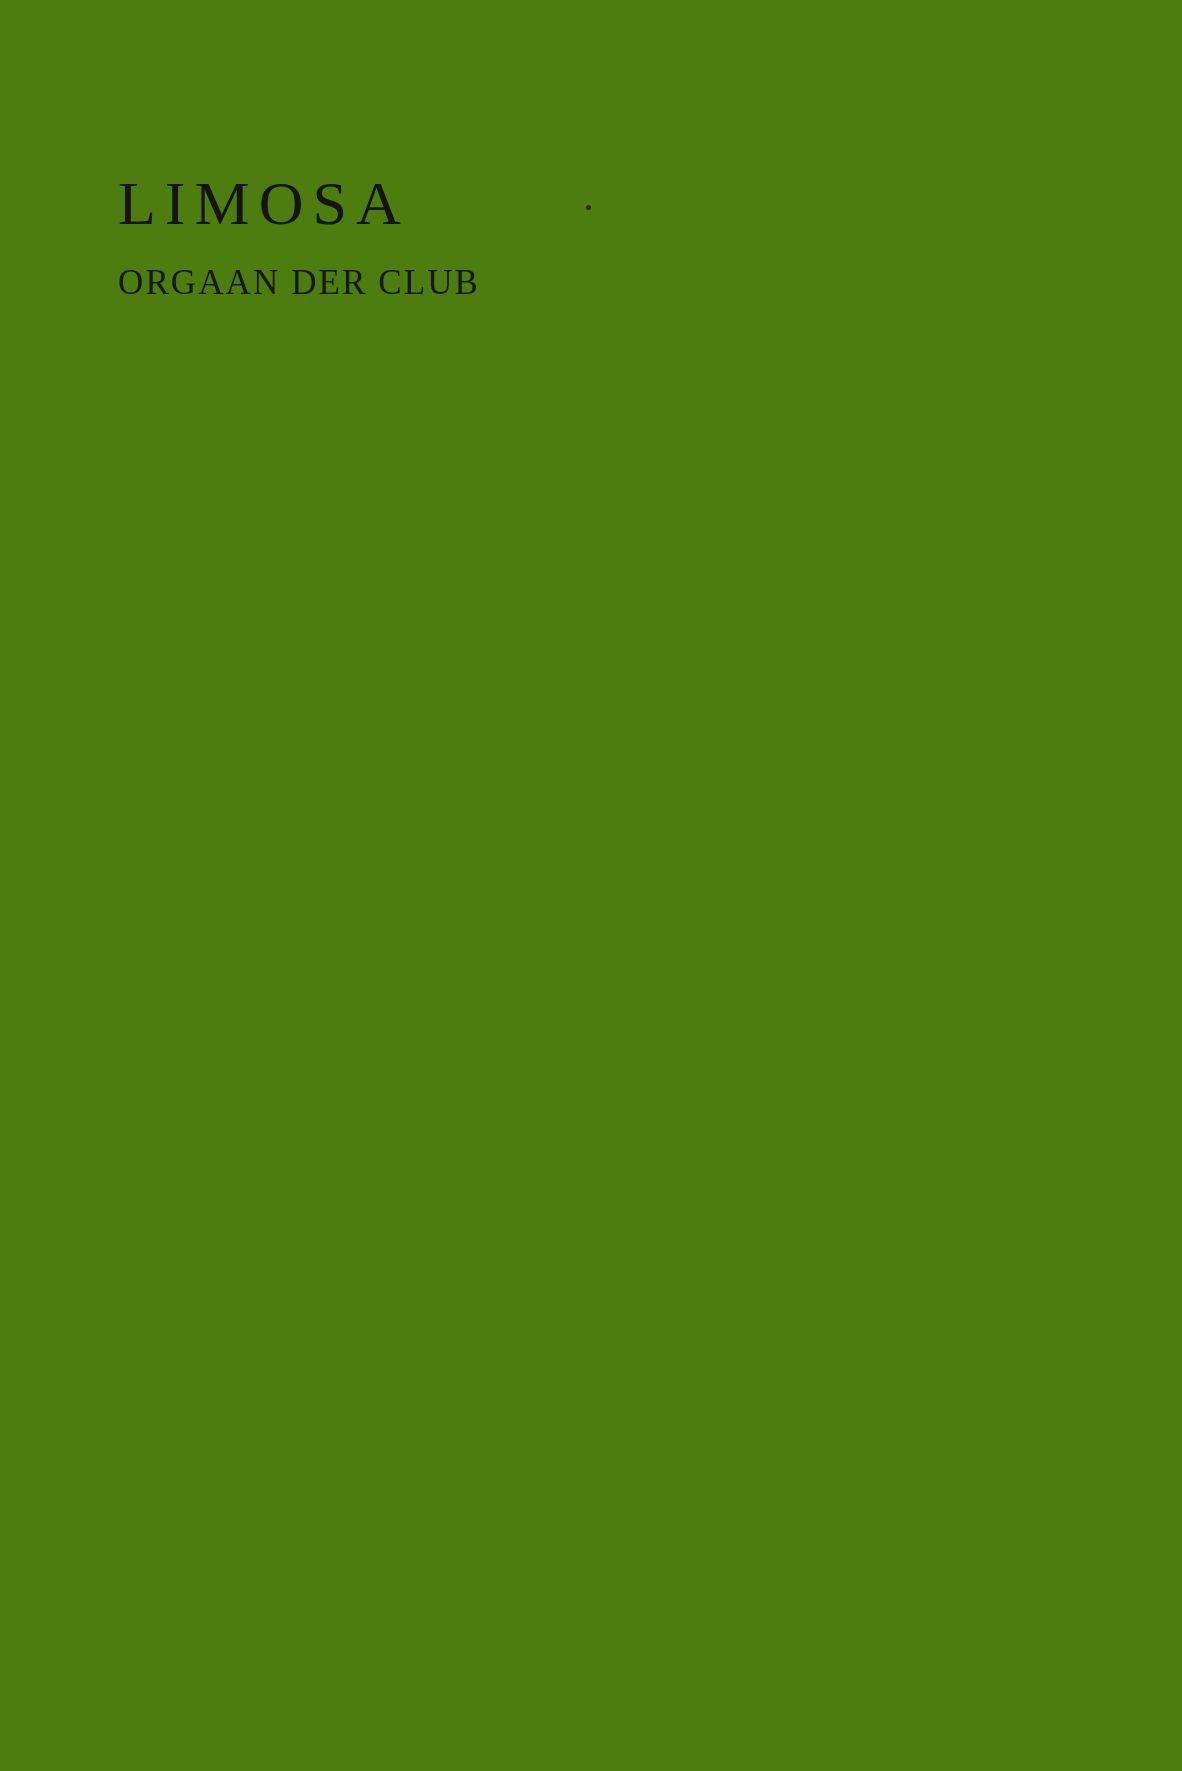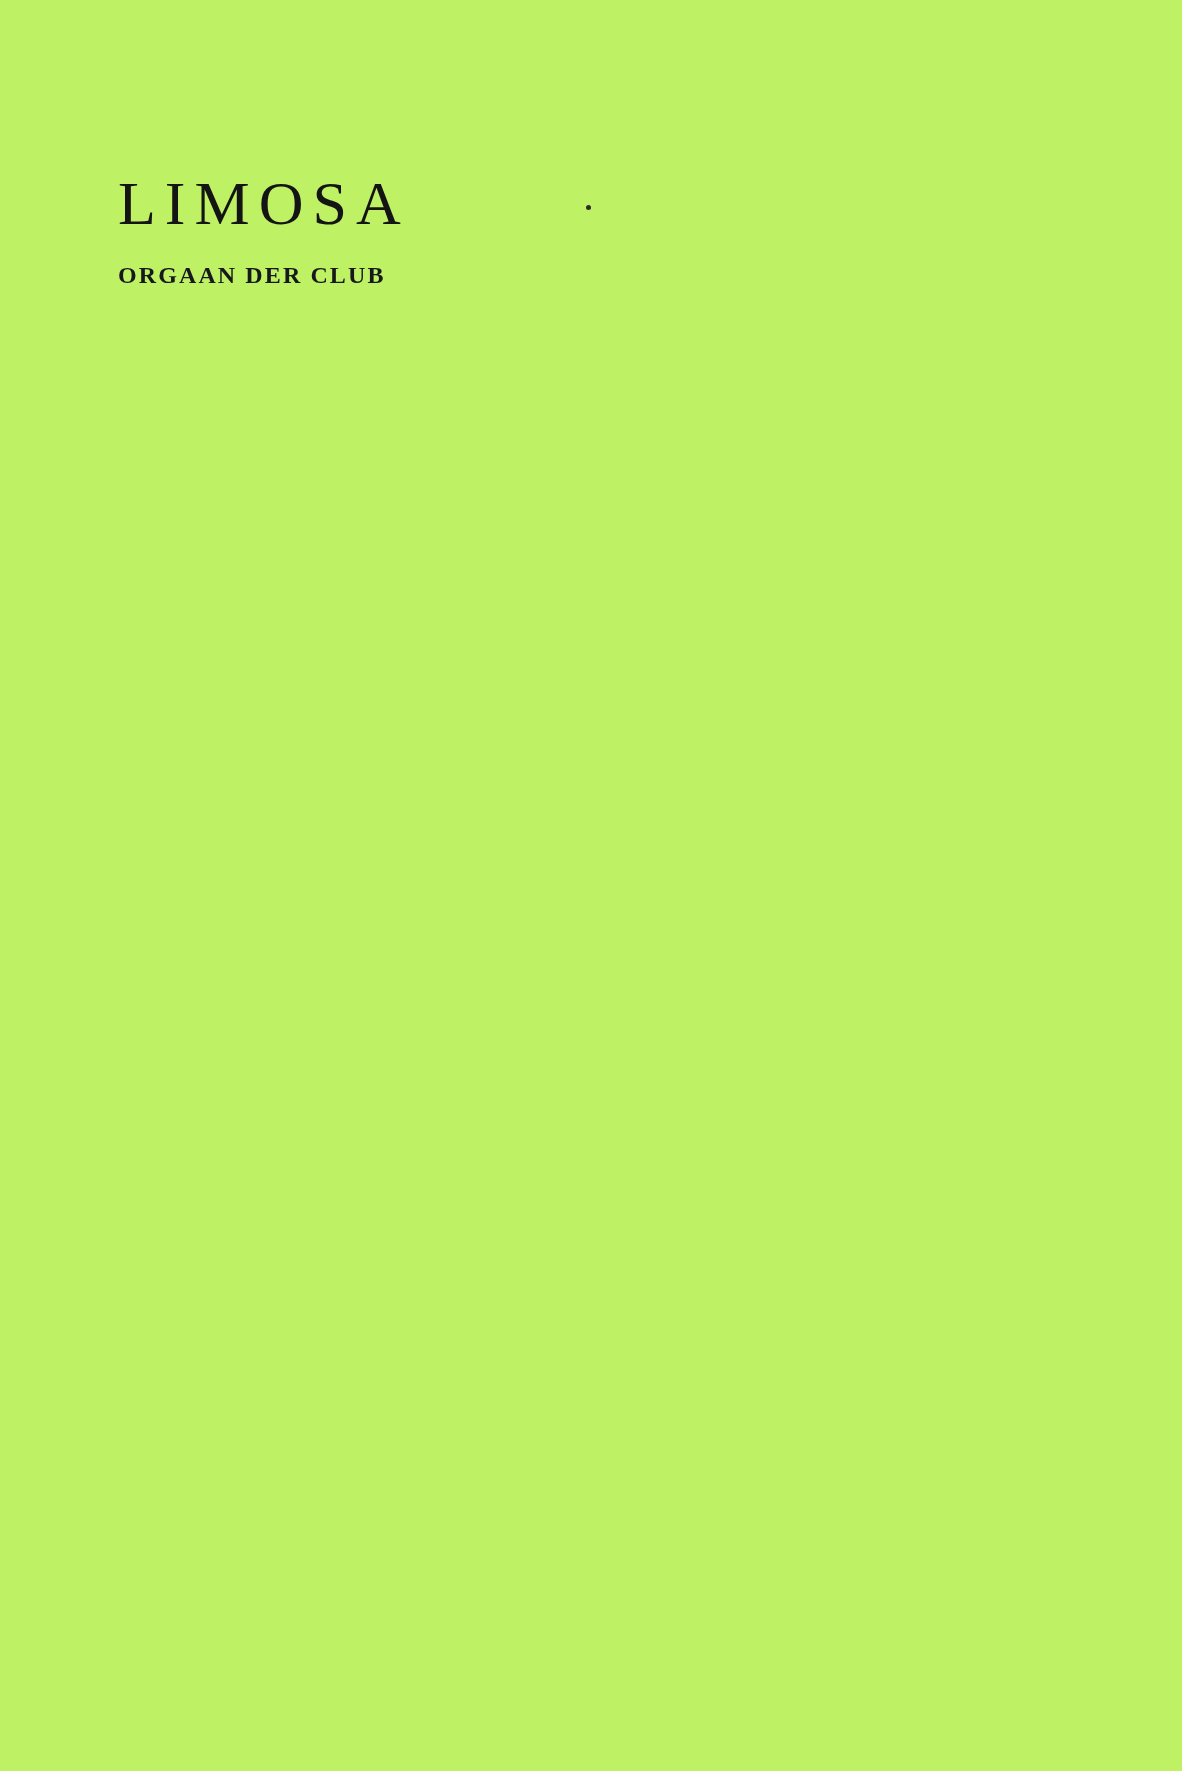--- a/index.html
+++ b/index.html
@@ -4,21 +4,21 @@
 <style>
   html, body {
     margin: 0;
     padding: 0;
     background: #ffffff;
   }
   .page {
     position: relative;
     width: 1182px;
     height: 1771px;
-    background: #bef264;
+    background: #4d7c0f;
     overflow: hidden;
     font-family: "Liberation Serif", "DejaVu Serif", serif;
   }
   .masthead {
     position: absolute;
     left: 118px;
     top: 172px;
     width: 880px;
   }
   .journal-title {
@@ -29,25 +29,25 @@
     color: #141414;
     font-weight: 400;
     margin: 0;
     white-space: nowrap;
   }
   .subtitle-block {
     margin-top: 26px;
   }
   .subtitle-line {
     font-family: "Liberation Serif", "DejaVu Serif", serif;
-    font-size: 24px;
+    font-size: 35px;
     line-height: 1.33;
     letter-spacing: 2.1px;
     color: #17181c;
-    font-weight: 700;
+    font-weight: 400;
     white-space: nowrap;
   }
   .stray-dot {
     position: absolute;
     left: 586px;
     top: 205px;
     width: 5px;
     height: 5px;
     background: #2b2b2b;
     border-radius: 50%;

